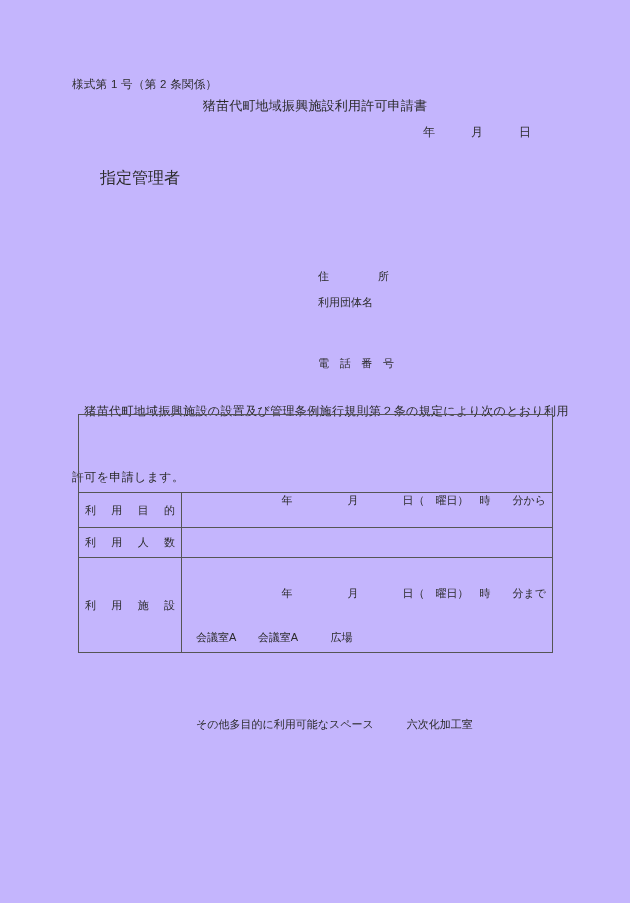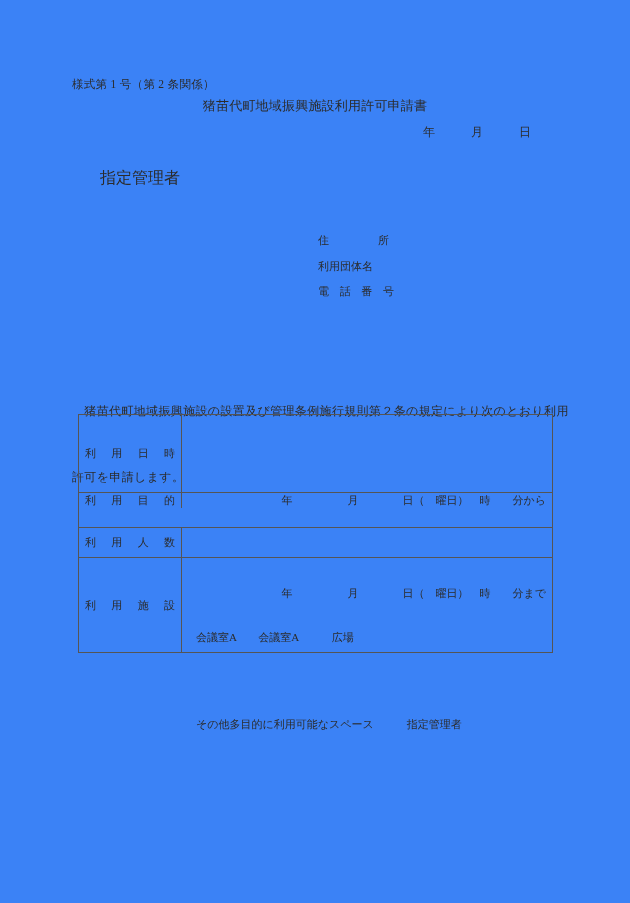--- a/index.html
+++ b/index.html
@@ -5,23 +5,23 @@
   html, body {
     margin: 0;
     padding: 0;
     background: #e8e8e8;
   }
   .page {
     position: relative;
     width: 630px;
     height: 903px;
     margin: 0 auto;
-    background: #3b82f6;
+    background: #c4b5fd;
     color: #2b2b2b;
-    font-family: Liberation Serif, serif;
+    font-family: Liberation Sans, sans-serif;
     overflow: hidden;
   }
   .form-number {
     position: absolute;
     left: 72px;
     top: 77px;
     font-size: 11.5px;
     letter-spacing: 0.3px;
     white-space: pre;
   }
@@ -54,20 +54,21 @@
     left: 318px;
     top: 228px;
     font-size: 11px;
     line-height: 25.5px;
   }
   .a-line { white-space: pre; }
   .a-justify {
     text-align: justify;
     text-align-last: justify;
     white-space: normal;
+    margin-top: 36px;
   }
   .a-address { width: 71px; }
   .a-phone   { width: 76px; }
   .declaration {
     position: absolute;
     left: 72px;
     top: 356px;
     width: 500px;
     font-size: 12px;
     letter-spacing: 0.35px;
@@ -100,21 +101,21 @@
     display: block;
     width: 100%;
     text-align: justify;
     text-align-last: justify;
   }
   .t-content {
     flex: 1;
     box-sizing: border-box;
   }
   .row-datetime { height: 77px; }
-  .row-purpose  { height: 34px; flex-direction: column; }
+  .row-purpose  { height: 34px; }
   .row-people   { height: 29px; }
   .row-facility { height: 94px; justify-content: center; }
   .t-datetime {
     padding: 8px 6px 0 0;
     text-align: right;
     line-height: 31px;
     white-space: pre;
   }
   .t-facility {
     padding: 7px 0 0 14px;
@@ -142,23 +143,20 @@
   </div>
 
   <div class="declaration">
     <div>　猪苗代町地域振興施設の設置及び管理条例施行規則第２条の規定により次のとおり利用</div>
     <div>許可を申請します。</div>
   </div>
 
   <div class="usage-table">
 
     <div class="t-row row-datetime">
-      <div class="t-label">
-        <span class="t-label-text">利 用 日 時</span>
-      </div>
       <div class="t-content t-datetime">
         <div>年　　　　　月　　　　日（　曜日）　時　　分から</div>
         <div>年　　　　　月　　　　日（　曜日）　時　　分まで</div>
       </div>
     </div>
 
     <div class="t-row row-purpose">
       <div class="t-label">
         <span class="t-label-text">利 用 目 的</span>
       </div>
@@ -171,18 +169,18 @@
       </div>
       <div class="t-content"></div>
     </div>
 
     <div class="t-row row-facility">
       <div class="t-label">
         <span class="t-label-text">利 用 施 設</span>
       </div>
       <div class="t-content t-facility">
         <div>会議室A　　会議室A　　　広場</div>
-        <div>その他多目的に利用可能なスペース　　　指定管理者</div>
+        <div>その他多目的に利用可能なスペース　　　六次化加工室</div>
       </div>
     </div>
 
   </div>
 </div>
 
 </body></html>

